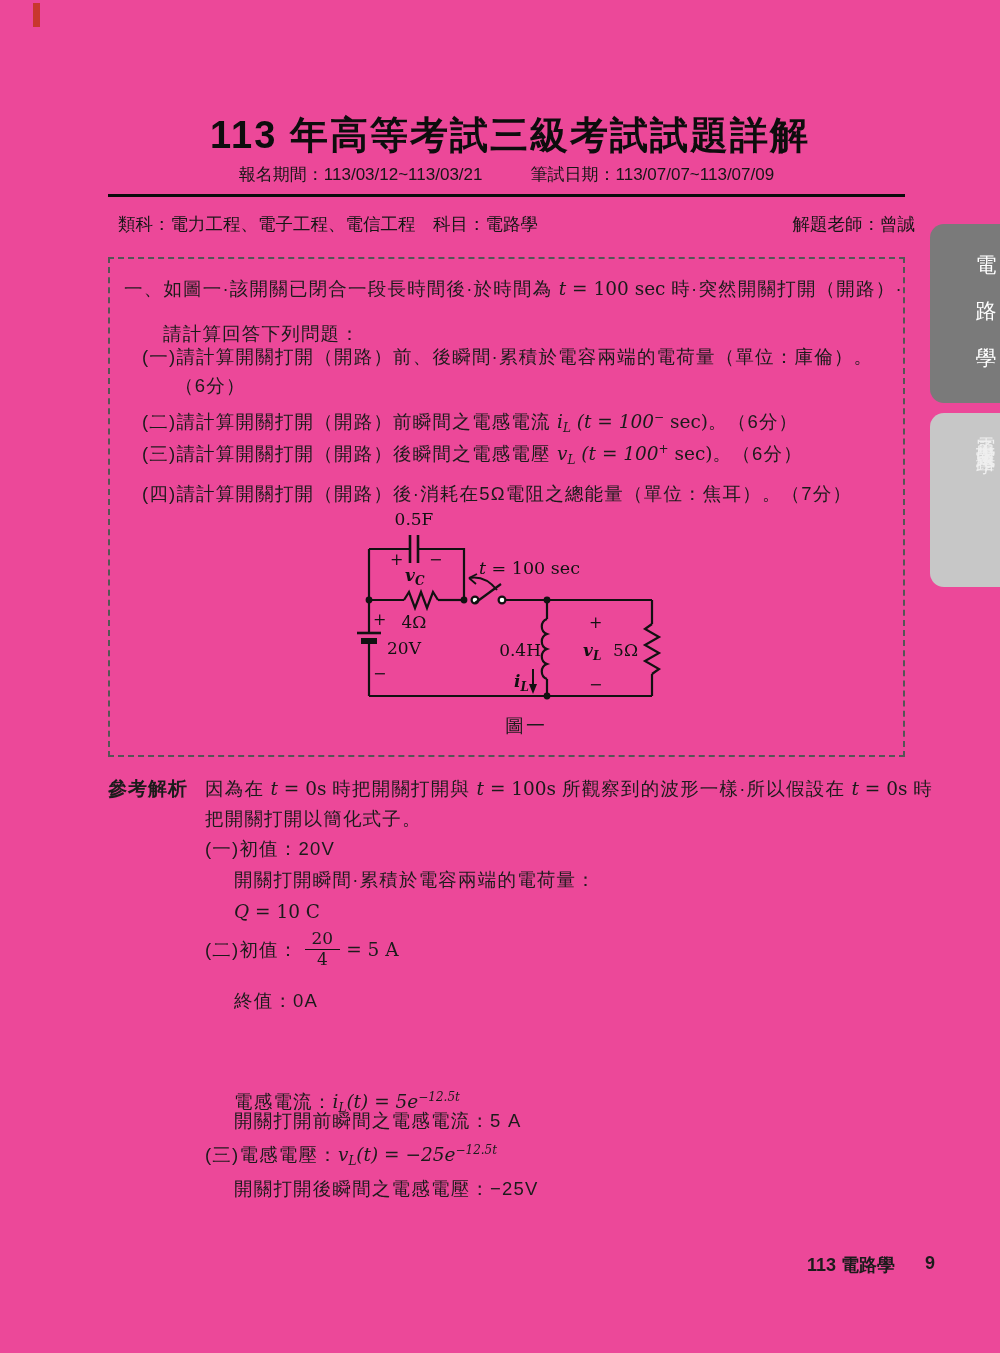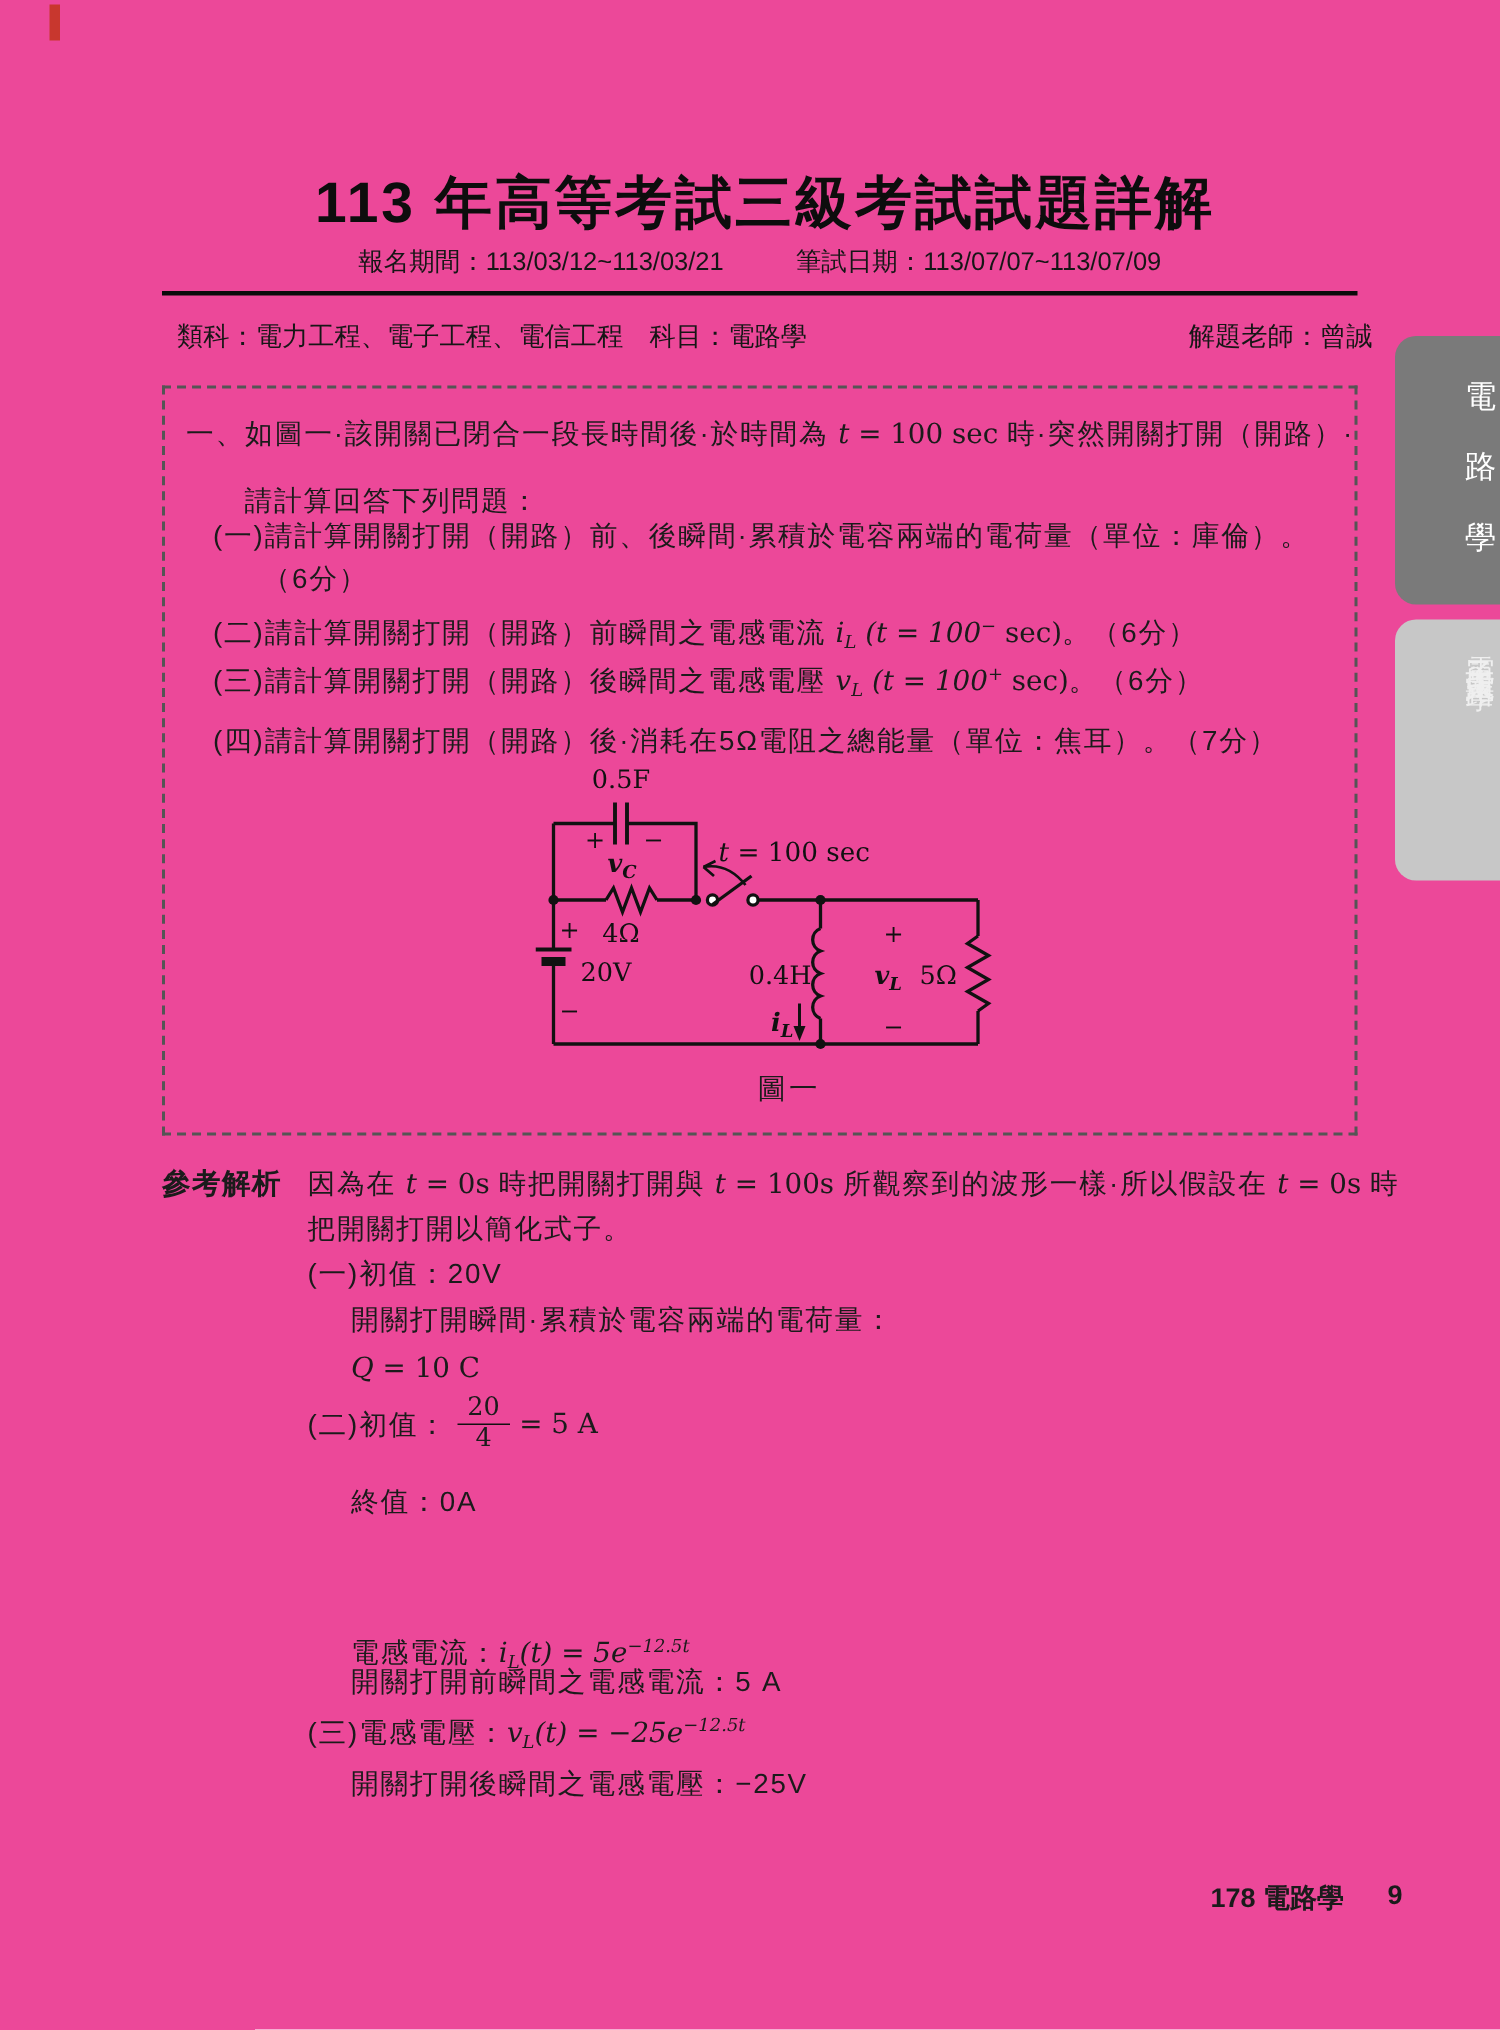--- a/index.html
+++ b/index.html
@@ -181,16 +181,16 @@
   </div>
 
   <div class="ln" style="left:234px;top:1108px;">開關打開前瞬間之電感電流：5 A</div>
 
   <div class="ln" style="left:205px;top:1142px;">
     <span>(三)電感電壓：</span><span class="mit">v</span><sub class="mit">L</sub><span class="mit">(t) = −25e</span><sup class="mit">−12.5t</sup>
   </div>
 
   <div class="ln" style="left:234px;top:1176px;">開關打開後瞬間之電感電壓：−25V</div>
 
-  <div class="footer-book">178 電路學</div>
+  <div class="footer-book">113 電路學</div>
   <div class="footer-page">9</div>
 
 </div>
 
 </body></html>

